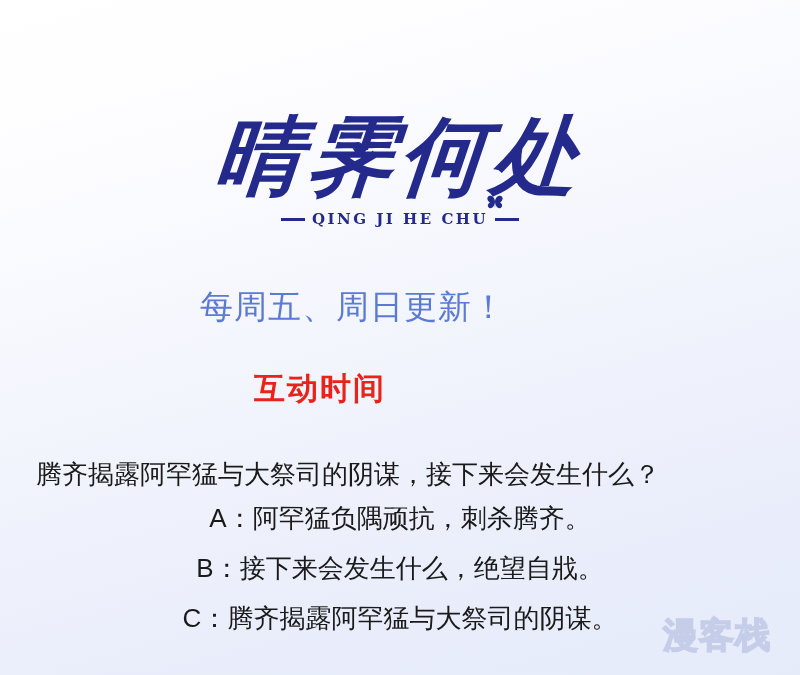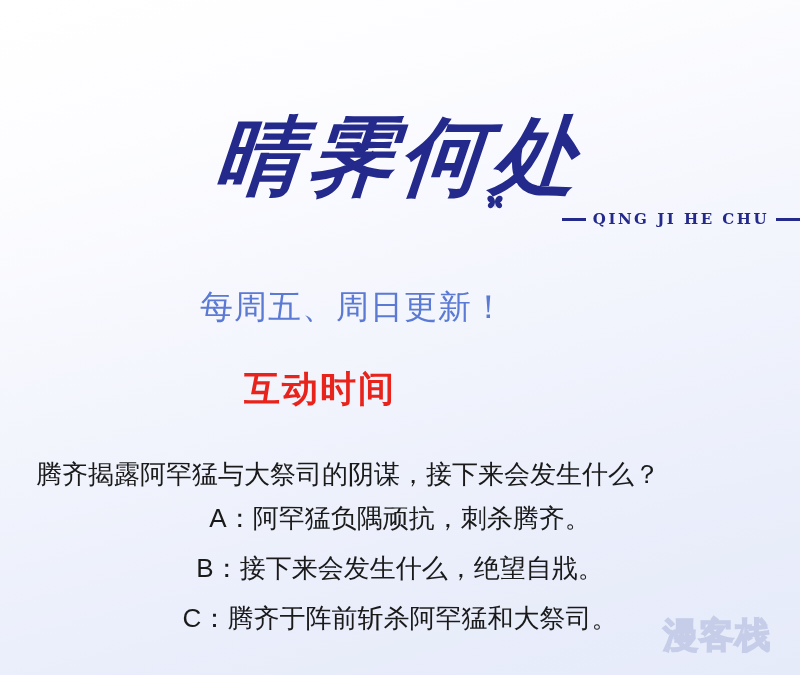--- a/index.html
+++ b/index.html
@@ -45,21 +45,21 @@
     font-weight: bold;
     font-style: italic;
     color: #232a8c;
     white-space: nowrap;
     transform: skewX(-5deg);
   }
 
   #logo-pinyin-row {
     display: flex;
     align-items: center;
-    justify-content: flex-end;
+    justify-content: center;
     gap: 7px;
     margin-top: 2px;
     position: relative;
   }
 
   .pinyin-rule {
     display: block;
     width: 24px;
     height: 3px;
     background: #232a8c;
@@ -96,21 +96,21 @@
     white-space: nowrap;
   }
 
   
   #interaction-heading {
     position: absolute;
     left: 0;
     top: 369px;
     width: 640px;
     text-align: center;
-    font-size: 36px;
+    font-size: 31px;
     line-height: 40px;
     font-weight: bold;
     color: #e8231b;
     letter-spacing: 2px;
     white-space: nowrap;
   }
 
   
   #qa-block {
     position: absolute;
@@ -184,19 +184,19 @@
   <div id="update-line">每周五、周日更新！</div>
 
   <div id="interaction-heading">互动时间</div>
 
   <div id="qa-block">
     <span id="question-text">腾齐揭露阿罕猛与大祭司的阴谋，接下来会发生什么？</span>
 
     <ul id="options-list">
       <li class="option-item">A：阿罕猛负隅顽抗，刺杀腾齐。</li>
       <li class="option-item">B：接下来会发生什么，绝望自戕。</li>
-      <li class="option-item">C：腾齐于阵前斩杀阿罕猛和大祭司。</li>
+      <li class="option-item">C：腾齐揭露阿罕猛与大祭司的阴谋。</li>
     </ul>
   </div>
 
   <div id="watermark">漫客栈</div>
 
 </div>
 
 </body></html>

